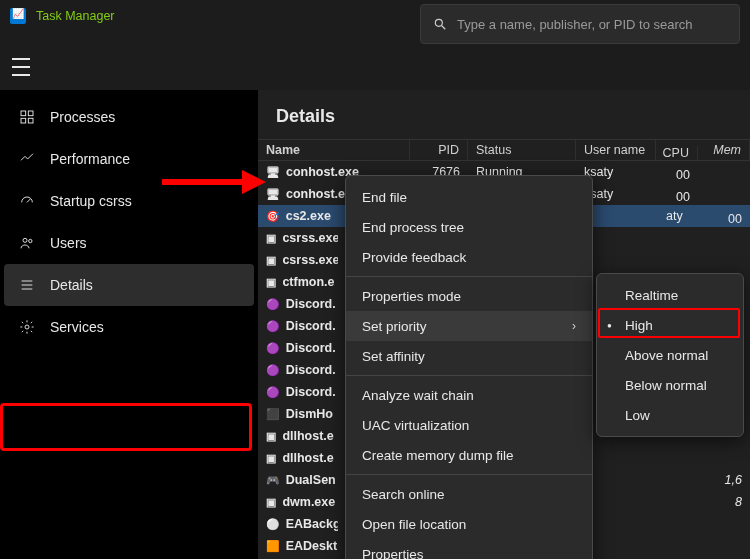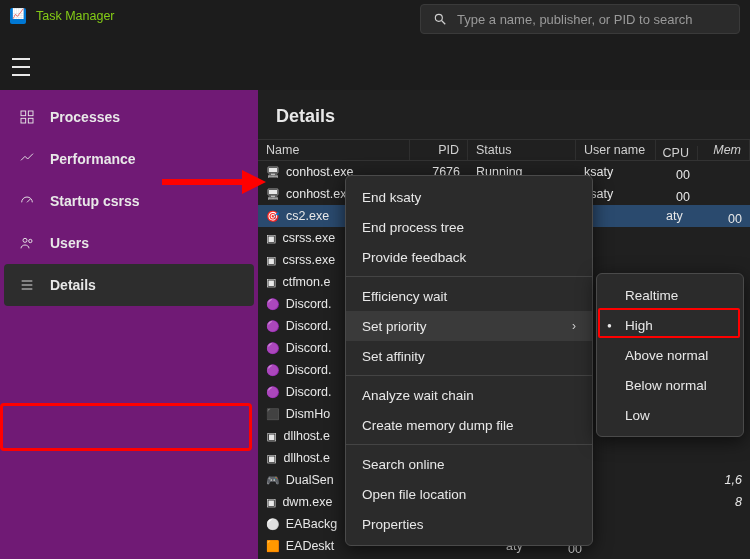--- a/index.html
+++ b/index.html
@@ -1,37 +1,37 @@
 <!DOCTYPE html>
 <html><head>
 <meta charset="utf-8">
 <style>
   * { box-sizing: border-box; margin: 0; padding: 0; font-family: "Segoe UI", Arial, sans-serif; }
   body { width: 750px; height: 559px; background: #1c1c1c; color: #e8e8e8; overflow: hidden; position: relative; font-size: 13px; }
   .titlebar { height: 32px; display: flex; align-items: center; gap: 10px; padding: 0 10px; background: #1c1c1c; }
   .titlebar .app-icon { width: 16px; height: 16px; background: #0078d4; border-radius: 2px; position: relative; }
   .titlebar .app-icon::after { content: "📈"; position: absolute; font-size: 10px; left: 2px; top: 0; }
   .titlebar .title { font-size: 12.5px; color: #84cc16; }
-  .searchbar { position: absolute; right: 10px; top: 4px; width: 320px; height: 30px; background: #2b2b2b; border-radius: 4px; display: flex; align-items: center; gap: 10px; padding: 0 12px; border: 1px solid #3a3a3a; }
+  .searchbar { position: absolute; right: 10px; top: 4px; width: 320px; height: 40px; background: #2b2b2b; border-radius: 4px; display: flex; align-items: center; gap: 10px; padding: 0 12px; border: 1px solid #3a3a3a; }
   .searchbar svg { width: 14px; height: 14px; fill: #cfcfcf; }
   .searchbar .ph { color: #9a9a9a; font-size: 13px; }
   .hamburger { position: absolute; left: 12px; top: 58px; width: 22px; height: 18px; display: flex; flex-direction: column; justify-content: space-between; cursor: pointer; }
   .hamburger span { display: block; height: 2px; background: #e8e8e8; width: 18px; }
   .layout { position: absolute; top: 90px; left: 0; right: 0; bottom: 0; display: flex; }
-  .sidebar { width: 258px; background: #701a75; padding-top: 6px; font-weight: bold; }
+  .sidebar { width: 258px; background: #000000; padding-top: 6px; }
   .side-item { display: flex; align-items: center; gap: 14px; height: 42px; padding: 0 14px 0 14px; color: #e8e8e8; cursor: pointer; border-radius: 4px; margin: 0 4px; }
   .side-item .icon { width: 18px; height: 18px; display: flex; align-items: center; justify-content: center; color: #e8e8e8; }
   .side-item.active { background: #2d2d2d; }
   .side-item .label { font-size: 14px; }
   .side-highlight { position: absolute; border: 3px solid #ff0000; border-radius: 4px; left: 0px; top: 403px; width: 252px; height: 48px; pointer-events: none; }
   .main { flex: 1; background: #202020; display: flex; flex-direction: column; }
   .main-header { padding: 16px 18px 12px 18px; font-weight: 600; font-size: 18px; }
   .tbl-head { display: flex; height: 30px; border-top: 1px solid #333; border-bottom: 1px solid #333; font-size: 12.5px; color: #d0d0d0; }
   .col { display: flex; align-items: center; padding: 0 8px; border-right: 1px solid #2f2f2f; overflow: hidden; white-space: nowrap; }
-  .c-name { width: 152px; }
+  .c-name { width: 152px; font-weight: bold; }
   .c-pid  { width: 58px; justify-content: flex-end; }
   .c-stat { width: 108px; }
   .c-user { width: 80px; }
   .c-cpu  { width: 42px; justify-content: flex-end; margin-top: 6px; }
   .c-mem  { flex: 1; justify-content: flex-end; font-style: italic; }
   .rows { }
   .row { display: flex; height: 22px; font-size: 12.5px; color: #e8e8e8; }
   .row .col { border-right: none; }
   .row .c-name { gap: 6px; }
   .row .c-name .ricon { width: 14px; height: 14px; font-size: 11px; display:inline-flex; align-items:center; justify-content:center; }
@@ -119,20 +119,29 @@
     <div class="side-item active">
       <span class="icon">
           <svg class="ico" viewBox="0 0 24 24">
             <line x1="4" y1="6" x2="20" y2="6"></line>
             <line x1="4" y1="12" x2="20" y2="12"></line>
             <line x1="4" y1="18" x2="20" y2="18"></line>
           </svg>
         </span>
       <span class="label">Details</span>
     </div>
+    <div class="side-item">
+      <span class="icon">
+          <svg class="ico" viewBox="0 0 24 24">
+            <circle cx="12" cy="12" r="3"></circle>
+            <path d="M12 2v3M12 19v3M4.2 4.2l2.1 2.1M17.7 17.7l2.1 2.1M2 12h3M19 12h3M4.2 19.8l2.1-2.1M17.7 6.3l2.1-2.1"></path>
+          </svg>
+        </span>
+      <span class="label">Services</span>
+    </div>
   </div>
 
   <div class="main">
     <div class="main-header">Details</div>
     <div class="tbl-head">
       <div class="col c-name">Name</div>
       <div class="col c-pid">PID</div>
       <div class="col c-stat">Status</div>
       <div class="col c-user">User name</div>
       <div class="col c-cpu">CPU</div>
@@ -337,42 +346,45 @@
 
 <svg class="red-arrow" width="110" height="40" viewBox="0 0 110 40">
   <line x1="4" y1="20" x2="86" y2="20" stroke="#ff0000" stroke-width="6"></line>
   <polygon points="84,8 108,20 84,32" fill="#ff0000"></polygon>
 </svg>
 
 <div class="side-highlight"></div>
 
 <div class="ctx" id="ctx">
     <div class="ctx-item">
-      <span>End ksaty</span>
+      <span>End file</span>
     </div>
     <div class="ctx-item">
       <span>End process tree</span>
     </div>
     <div class="ctx-item">
       <span>Provide feedback</span>
     </div>
     <div class="ctx-sep"></div>
     <div class="ctx-item">
-      <span>Efficiency wait</span>
+      <span>Properties mode</span>
     </div>
     <div class="ctx-item hover">
       <span>Set priority</span>
       <span class="arrow">›</span>
     </div>
     <div class="ctx-item">
       <span>Set affinity</span>
     </div>
     <div class="ctx-sep"></div>
     <div class="ctx-item">
       <span>Analyze wait chain</span>
+    </div>
+    <div class="ctx-item">
+      <span>UAC virtualization</span>
     </div>
     <div class="ctx-item">
       <span>Create memory dump file</span>
     </div>
     <div class="ctx-sep"></div>
     <div class="ctx-item">
       <span>Search online</span>
     </div>
     <div class="ctx-item">
       <span>Open file location</span>

